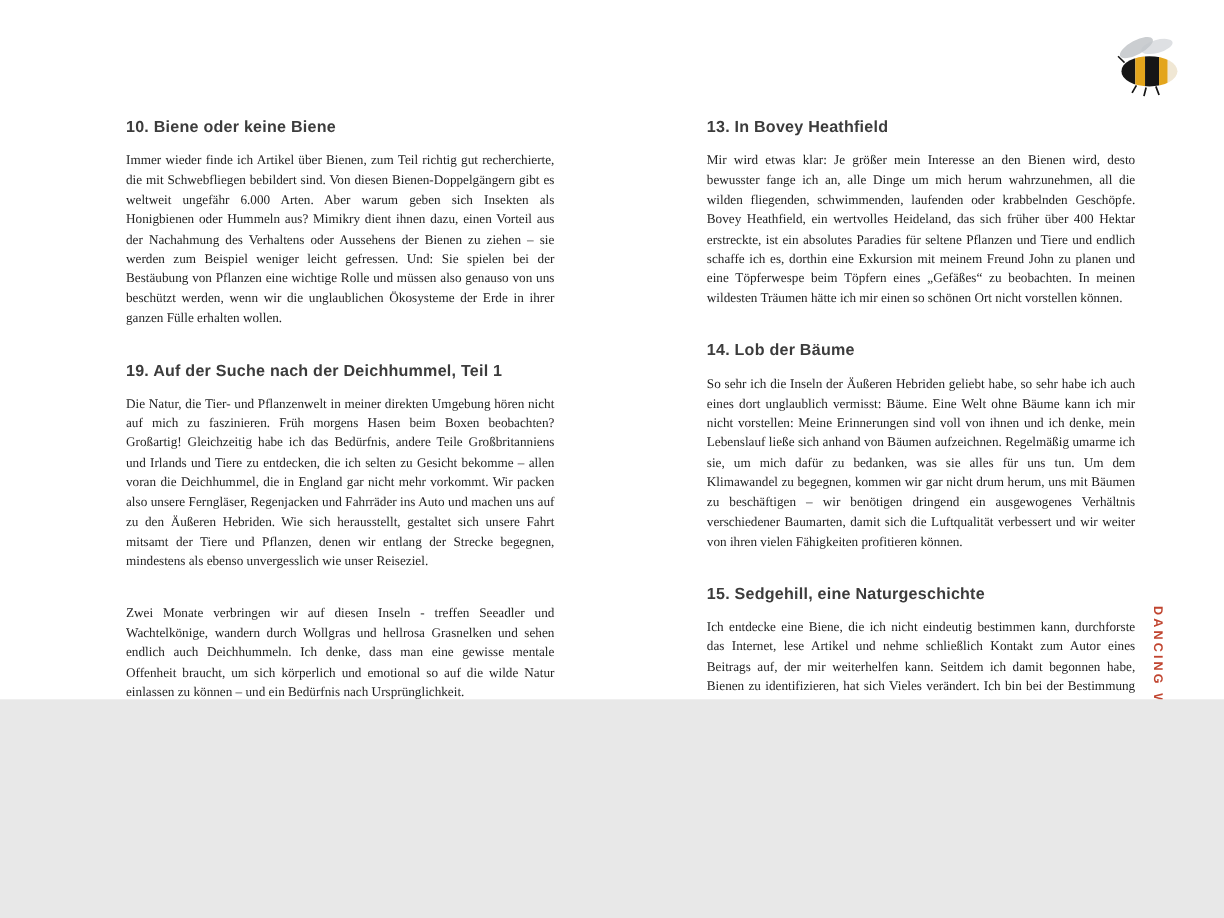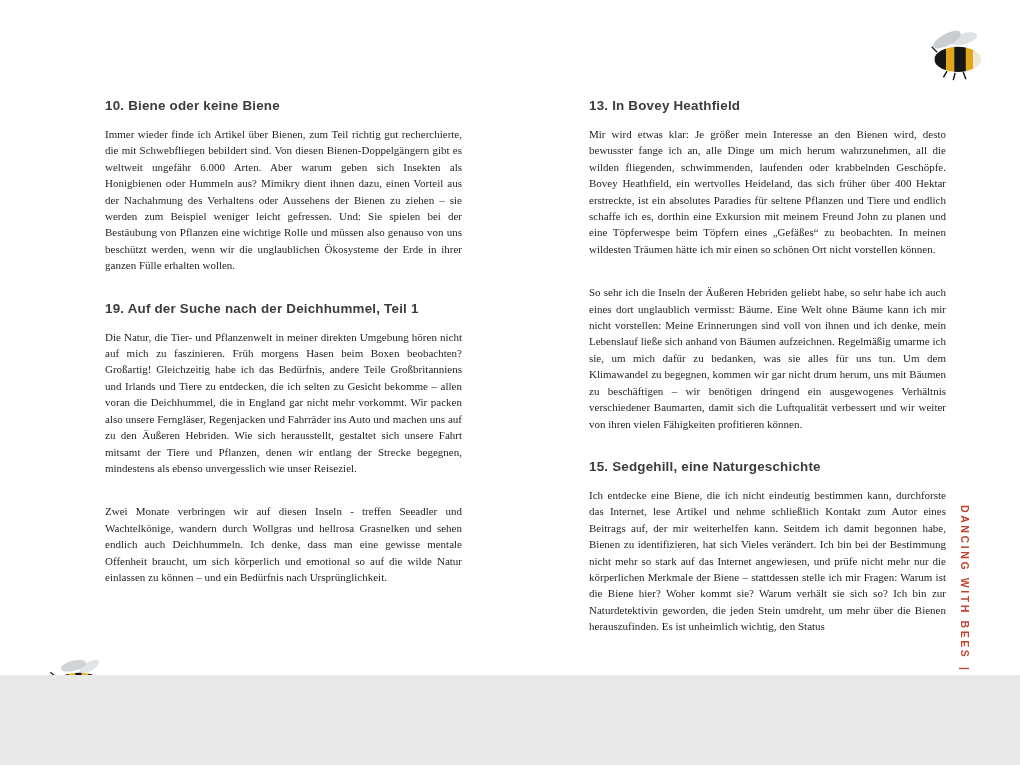--- a/index.html
+++ b/index.html
@@ -10,21 +10,21 @@
   }
   * { box-sizing: border-box; }
   html, body { margin: 0; padding: 0; }
   body {
     background: #e8e8e8;
     font-family: "Liberation Serif", serif;
   }
   .spread {
     position: relative;
     width: 1020px;
-    height: 675px;
+    height: 583px;
     margin: 0 auto;
     background: var(--page_background);
     overflow: hidden;
   }
   .page {
     position: absolute;
     top: 0;
     width: 510px;
     height: 765px;
   }
@@ -166,20 +166,21 @@
 
   <div class="page page-right">
     <div class="content">
 
       <section class="section">
         <h2 class="section-title">13. In Bovey Heathfield</h2>
         <p class="section-body">Mir wird etwas klar: Je größer mein Interesse an den Bienen wird, desto bewusster fange ich an, alle Dinge um mich herum wahrzunehmen, all die wilden fliegenden, schwimmenden, laufenden oder krabbelnden Geschöpfe. Bovey Heathfield, ein wertvolles Heideland, das sich früher über 400 Hektar erstreckte, ist ein absolutes Paradies für seltene Pflanzen und Tiere und endlich schaffe ich es, dorthin eine Exkursion mit meinem Freund John zu planen und eine Töpferwespe beim Töpfern eines „Gefäßes“ zu beobachten. In meinen wildesten Träumen hätte ich mir einen so schönen Ort nicht vorstellen können.</p>
       </section>
 
       <section class="section">
+        <h2 class="section-title">14. Lob der Bäume</h2>
         <p class="section-body">So sehr ich die Inseln der Äußeren Hebriden geliebt habe, so sehr habe ich auch eines dort unglaublich vermisst: Bäume. Eine Welt ohne Bäume kann ich mir nicht vorstellen: Meine Erinnerungen sind voll von ihnen und ich denke, mein Lebenslauf ließe sich anhand von Bäumen aufzeichnen. Regelmäßig umarme ich sie, um mich dafür zu bedanken, was sie alles für uns tun. Um dem Klimawandel zu begegnen, kommen wir gar nicht drum herum, uns mit Bäumen zu beschäftigen – wir benötigen dringend ein ausgewogenes Verhältnis verschiedener Baumarten, damit sich die Luftqualität verbessert und wir weiter von ihren vielen Fähigkeiten profitieren können.</p>
       </section>
 
       <section class="section">
         <h2 class="section-title">15. Sedgehill, eine Naturgeschichte</h2>
         <p class="section-body">Ich entdecke eine Biene, die ich nicht eindeutig bestimmen kann, durchforste das Internet, lese Artikel und nehme schließlich Kontakt zum Autor eines Beitrags auf, der mir weiterhelfen kann. Seitdem ich damit begonnen habe, Bienen zu identifizieren, hat sich Vieles verändert. Ich bin bei der Bestimmung nicht mehr so stark auf das Internet angewiesen, und prüfe nicht mehr nur die körperlichen Merkmale der Biene – stattdessen stelle ich mir Fragen: Warum ist die Biene hier? Woher kommt sie? Warum verhält sie sich so? Ich bin zur Naturdetektivin geworden, die jeden Stein umdreht, um mehr über die Bienen herauszufinden. Es ist unheimlich wichtig, den Status</p>
       </section>
 
     </div>
     <div class="page-number">7</div>

